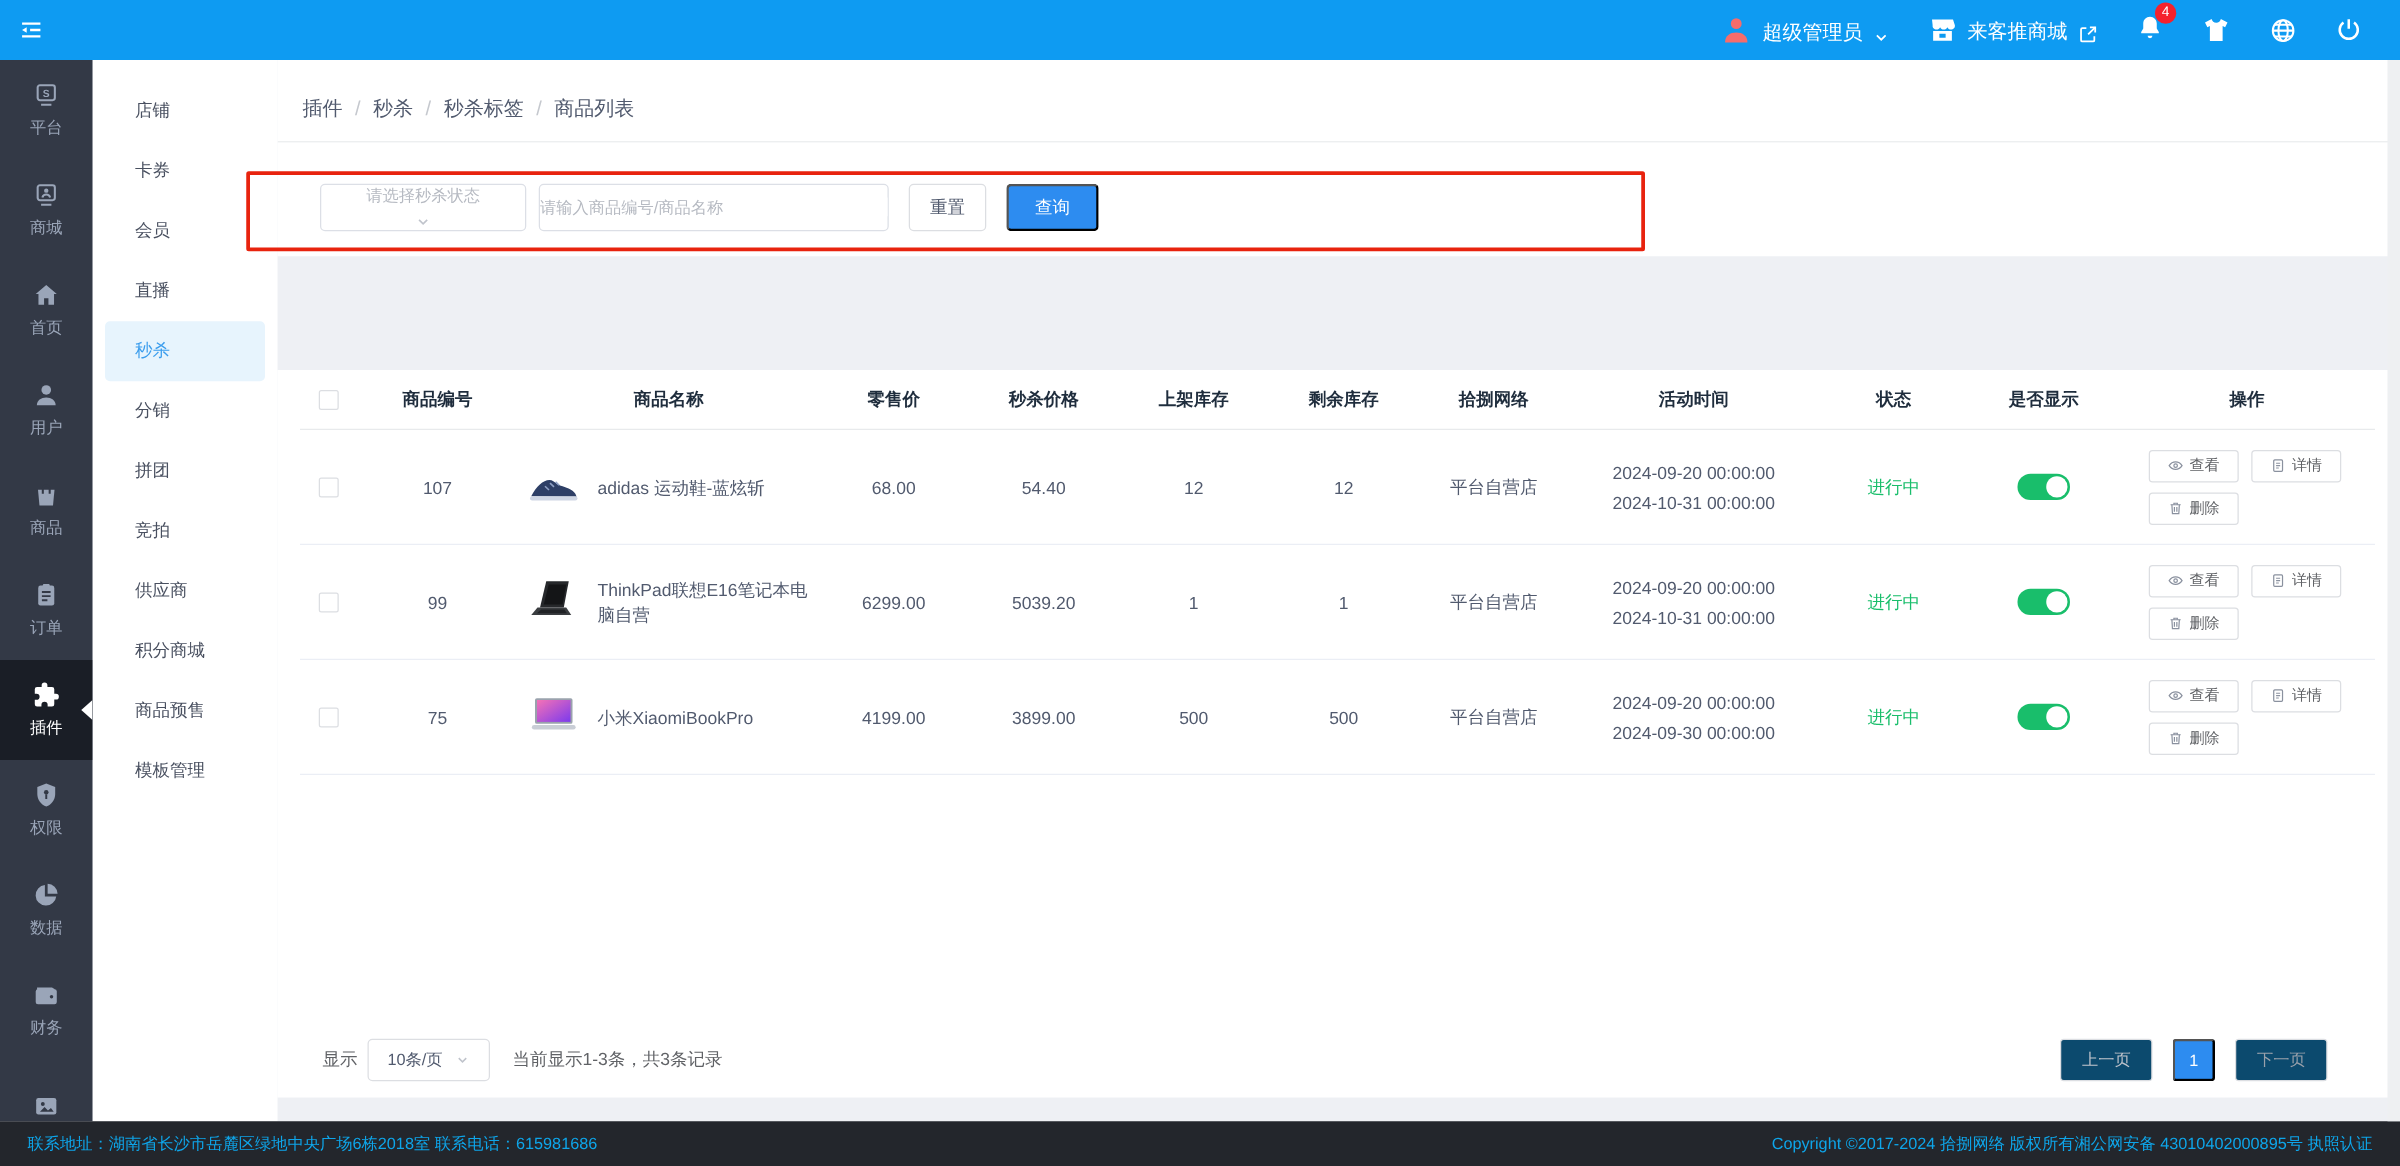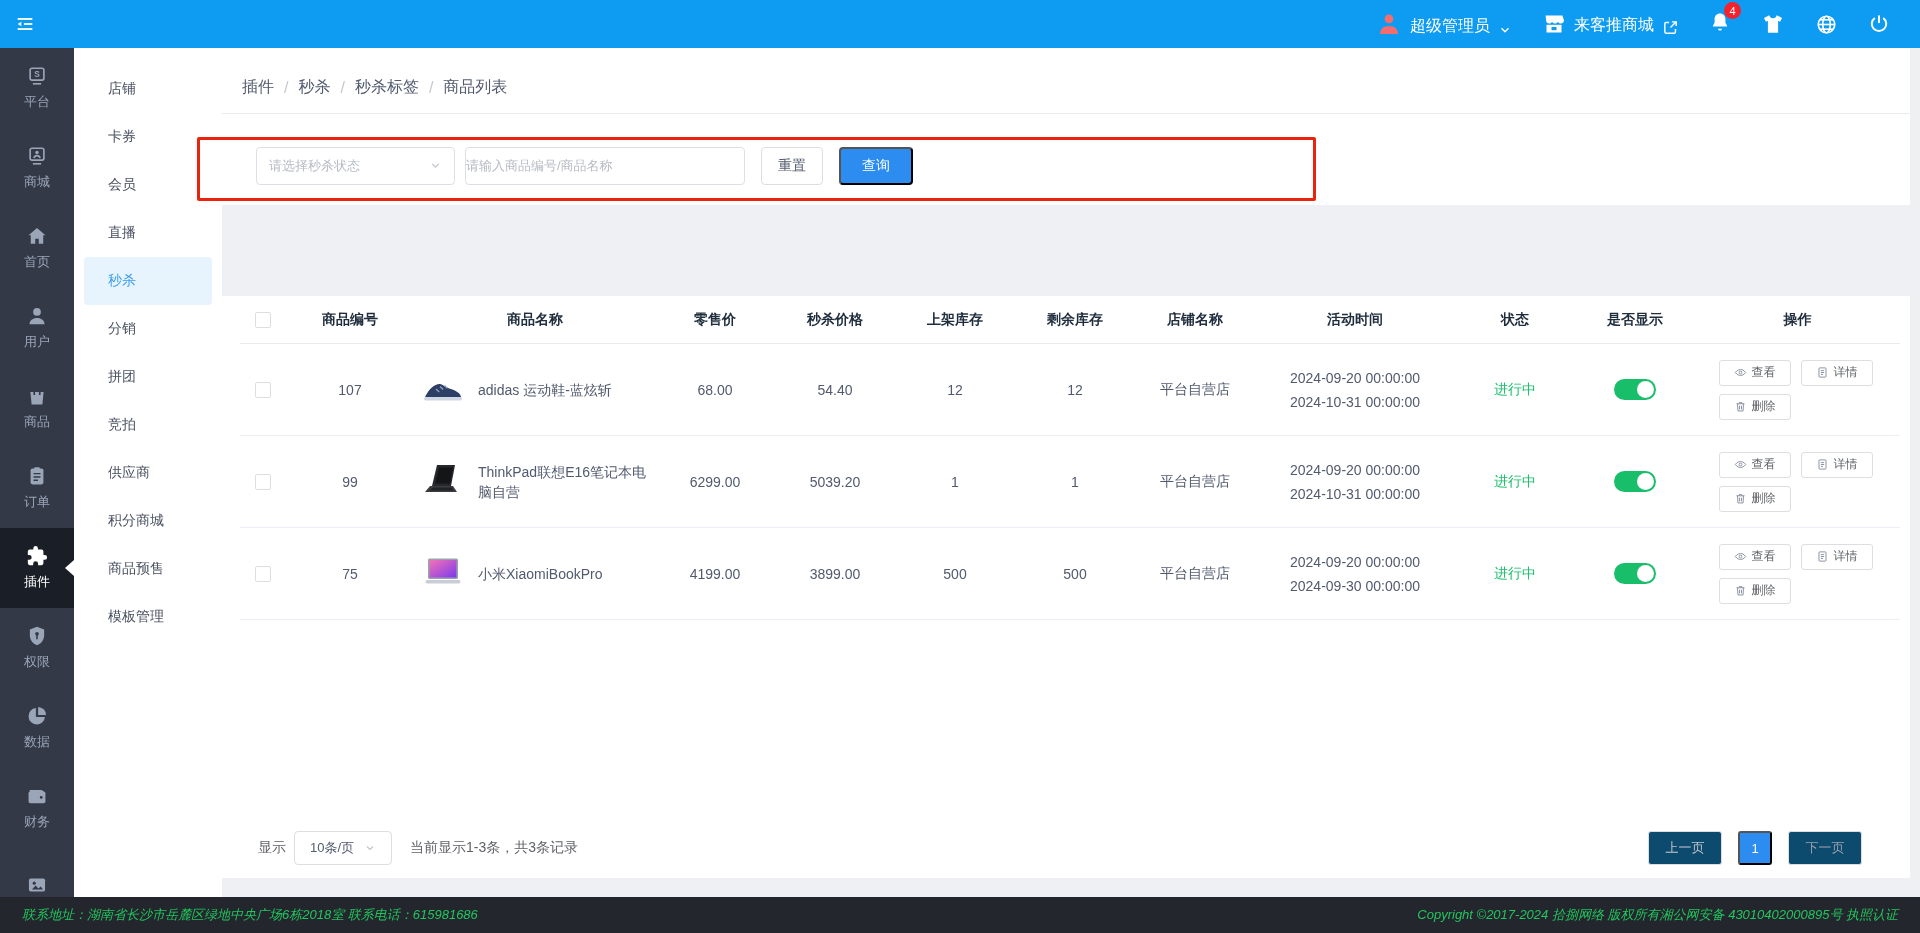--- a/index.html
+++ b/index.html
@@ -33,21 +33,21 @@
   .submenu-item.active { margin:0 10px; padding-left:24px; border-radius:4px; background:#e7f4fd; color:#3b9ded; }
 
   
   .strip { position:absolute; left:222px; width:1698px; background:#fff; }
   .breadcrumb-strip { top:48px; height:66px; border-bottom:1px solid #e8eaec; display:flex; align-items:center; padding:14px 0 0 20px; }
   .breadcrumb { display:flex; align-items:center; font-size:16px; color:#515a6e; }
   .crumb-sep { color:#c5c8ce; margin:0 10px; }
 
   .filter-strip { top:114px; height:91px; display:flex; align-items:center; padding-top:12px; padding-left:34px; }
   .fld { height:38px; border:1px solid #dcdfe6; border-radius:4px; background:#fff; display:flex; align-items:center; font-size:13px; }
-  .select-status { width:199px; justify-content:space-between; padding:0 12px; cursor:pointer; }
+  .select-status { width:165px; justify-content:space-between; padding:0 12px; cursor:pointer;flex-direction:column; }
   .placeholder { color:#b6bac2; }
   .keyword-input { width:280px; margin-left:10px; padding:0 0; }
   .keyword-input input { border:none; outline:none; width:100%; font-size:13px; font-family:inherit; color:#515a6e; }
   .keyword-input input::placeholder { color:#b6bac2; }
   .date-range { width:400px; margin-left:9px; padding:0 18px 0 14px; cursor:pointer; }
   .date-range .dr-part { flex:1; text-align:center; }
   .dr-sep { color:#606266; }
   .btn-reset { width:62px; height:38px; margin-left:16px; border:1px solid #dcdee2; border-radius:4px; background:#fff; color:#515a6e; font-size:14px; display:flex; align-items:center; justify-content:center; cursor:pointer; }
   .btn-search { width:74px; height:38px; margin-left:16px; border-radius:4px; background:#2d8cf0; color:#fff; font-size:14px; display:flex; align-items:center; justify-content:center; cursor:pointer; }
 
@@ -86,21 +86,21 @@
   .pg-summary { font-size:14px; color:#606266; margin-left:18px; }
   .pg-right { margin-left:auto; display:flex; align-items:center; gap:16px; }
   .pg-btn { width:74px; height:34px; border:1px solid #dcdee2; border-radius:3px; background:#0c4a6e; font-size:13px; display:flex; align-items:center; justify-content:center; cursor:pointer; }
   .pg-prev { color:#c0c4cc; }
   .pg-next { color:#9aa1ab; }
   .pg-cur { width:34px; height:34px; border-radius:3px; background:#2d8cf0; color:#fff; font-size:13px; display:flex; align-items:center; justify-content:center; cursor:pointer; }
 
   .scrollbar-track { position:absolute; right:0; top:48px; width:10px; height:849px; background:#eef0f2; z-index:40; }
 
   
-  .footer { position:absolute; left:0; top:897px; width:1920px; height:36px; background:#23262c; color:#22c55e; font-size:13px; display:flex; align-items:center; padding:0 22px; z-index:30;font-style:italic; }
+  .footer { position:absolute; left:0; top:897px; width:1920px; height:36px; background:#23262c; color:#0ea5e9; font-size:13px; display:flex; align-items:center; padding:0 22px; z-index:30; }
   .footer-right { margin-left:auto; display:flex; }
 </style>
 </head>
 <body>
 
 <div id="app">
 
   <div class="top-header">
     <span class="collapse-btn">
       <svg width="22" height="22" viewBox="0 0 24 24" fill="none" stroke="#fff" stroke-width="2">
@@ -299,21 +299,21 @@
       <div class="trow thead">
         <div class="cell col-check">
             <div class="checkbox"></div>
           </div>
         <div class="cell col-id">商品编号</div>
         <div class="cell col-name" style="text-align:center;">商品名称</div>
         <div class="cell col-retail">零售价</div>
         <div class="cell col-seckill">秒杀价格</div>
         <div class="cell col-stock">上架库存</div>
         <div class="cell col-remain">剩余库存</div>
-        <div class="cell col-store">店铺名称</div>
+        <div class="cell col-store">拾捌网络</div>
         <div class="cell col-time">活动时间</div>
         <div class="cell col-status">状态</div>
         <div class="cell col-visible">是否显示</div>
         <div class="cell col-ops">操作</div>
       </div>
 
       <div class="trow tdata">
         <div class="cell col-check">
             <div class="checkbox"></div>
           </div>

